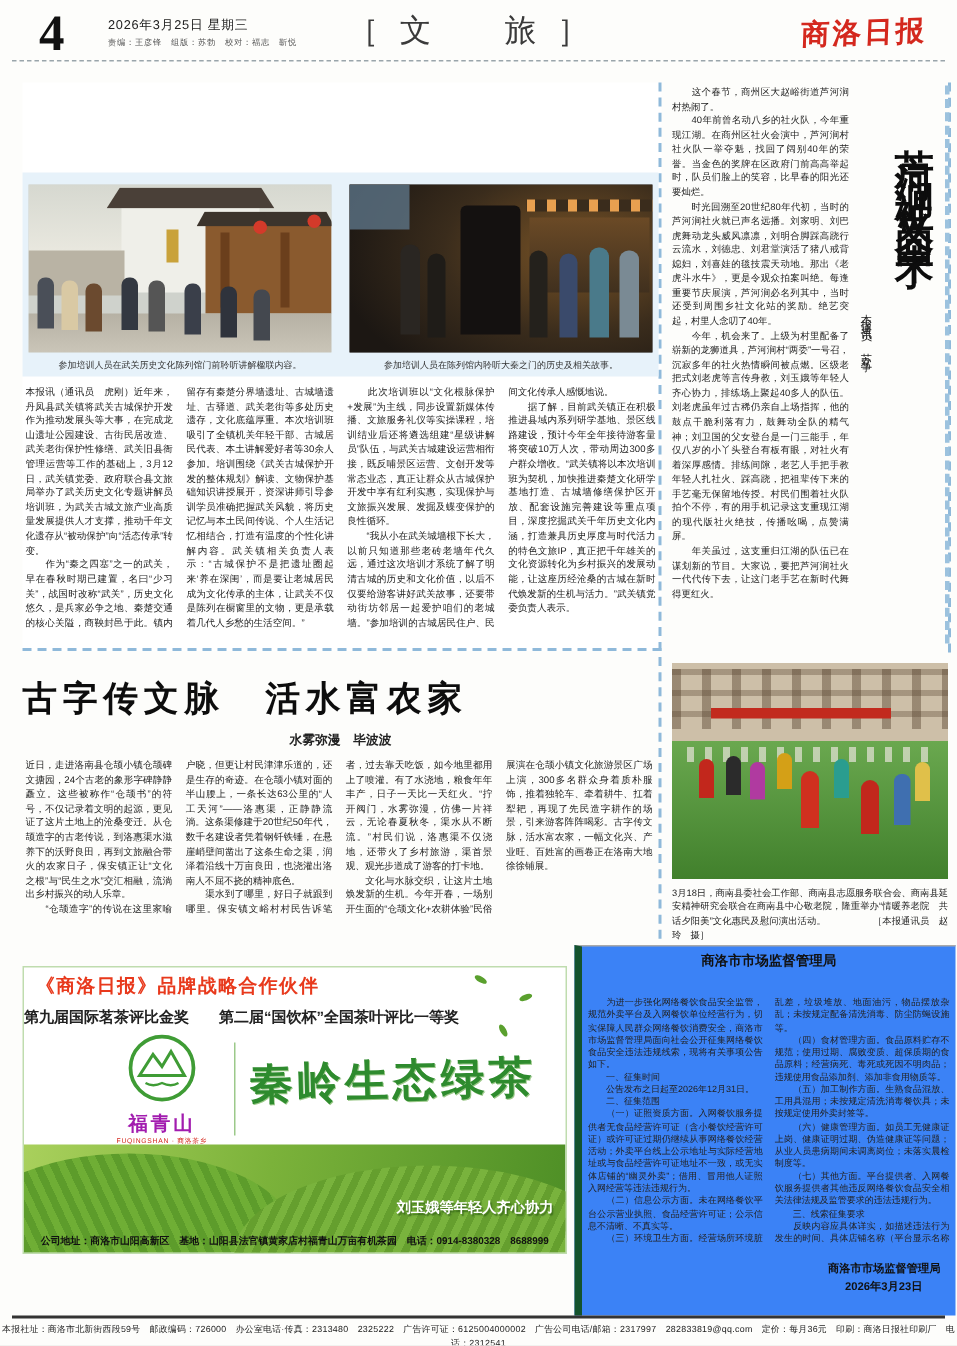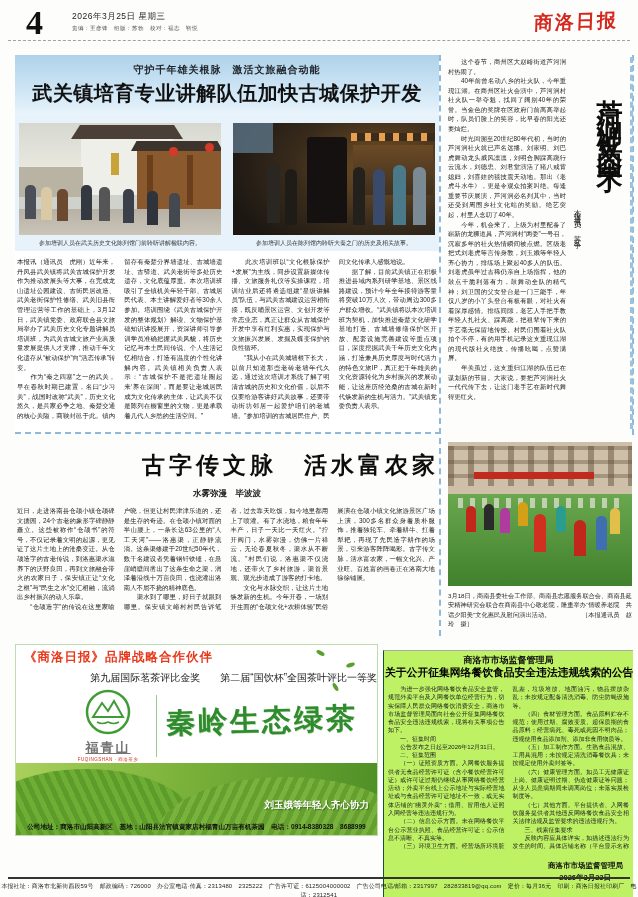--- a/index.html
+++ b/index.html
@@ -24,45 +24,45 @@
   .mbody{position:absolute;left:2px;top:202px;width:420px;height:168px;overflow:hidden;
          column-count:4;column-gap:9px;font-size:6.4px;line-height:1.5;text-align:justify;color:#222;white-space:pre-line;}
   
   .right-art{left:448px;top:55px;width:184px;height:380px;border-right:2px dashed #8fb9da;}
   .rbody{position:absolute;left:0;top:2px;width:118px;height:374px;overflow:hidden;
          font-size:6.3px;line-height:1.52;text-align:justify;color:#222;white-space:pre-line;}
   .rbyline{position:absolute;right:50px;top:148px;writing-mode:vertical-rl;font-size:7.5px;letter-spacing:3px;color:#222;}
   .rtitle{position:absolute;right:4px;top:24px;writing-mode:vertical-rl;font-size:26px;font-weight:900;letter-spacing:9px;color:#0d0d0d;}
   
   .mid-art{left:15px;top:438px;width:424px;height:198px;border-right:2px dashed #8fb9da;}
-  .midtitle{position:absolute;left:0;top:12px;width:424px;text-align:right;font-size:23px;font-weight:900;letter-spacing:4px;color:#0d0d0d;}
+  .midtitle{position:absolute;left:0;top:12px;width:424px;text-align:left;font-size:23px;font-weight:900;letter-spacing:4px;color:#0d0d0d;}
   .midby{position:absolute;left:0;top:50px;width:424px;text-align:center;font-size:8.5px;font-weight:bold;color:#222;}
   .midbody{position:absolute;left:2px;top:68px;width:418px;height:126px;overflow:hidden;
            column-count:4;column-gap:9px;font-size:6.4px;line-height:1.5;text-align:justify;color:#222;white-space:pre-line;}
   
   .pnews{left:448px;top:442px;width:184px;height:194px;}
   .pnfig{position:absolute;left:0;top:0;width:184px;height:144px;overflow:hidden;background:#9db77f;}
   .pncap{position:absolute;left:0;top:149px;width:184px;font-size:6.2px;line-height:1.5;text-align:justify;color:#222;}
   
   .ad{left:15px;top:644px;width:361px;height:190px;border:1px solid #bfdcae;background:#fff;overflow:hidden;}
   .adhead{position:absolute;left:8px;top:4px;font-size:12.5px;font-weight:900;color:#e8391c;letter-spacing:1px;}
-  .adawards{position:absolute;left:0;top:26px;width:361px;text-align:right;font-size:10px;font-weight:normal;color:#222;}
+  .adawards{position:absolute;left:0;top:26px;width:361px;text-align:left;font-size:10px;font-weight:bold;color:#222;}
   .adlogo{position:absolute;left:52px;top:44px;width:80px;text-align:center;}
-  .adlogoname{font-size:13px;font-weight:900;color:#737373;letter-spacing:2px;text-decoration:underline;}
+  .adlogoname{font-size:13px;font-weight:900;color:#a21caf;letter-spacing:2px;}
   .adlogosub{font-size:4.5px;color:#d4281e;letter-spacing:.5px;}
   .addiv{position:absolute;left:140px;top:50px;height:62px;border-left:1px solid #9cc98a;}
   .adslogan{position:absolute;left:150px;top:56px;width:206px;font-size:29px;font-weight:900;color:#2e8b2e;letter-spacing:3px;transform:rotate(-1.5deg);text-shadow:.6px .6px 0 #9cc98a;}
   .adhills{position:absolute;left:0;top:118px;width:361px;height:58px;
      background:linear-gradient(100deg,#a9d05c,#7bb23a 45%,#4e8f26 100%);}
   .hill{position:absolute;border-radius:50%;background:repeating-linear-gradient(65deg,#6fae35 0 5px,#5d9c2b 5px 10px);}
   .adcompany{position:absolute;right:8px;top:154px;font-size:9.5px;font-weight:900;color:#fff;text-shadow:1px 1px 1px #3a6b1a;}
   .adcontact{position:absolute;left:0;top:178px;width:361px;text-align:center;font-size:6.6px;font-weight:bold;color:#111;}
   .leaf{position:absolute;width:9px;height:4px;border-radius:50%;background:#5aa02e;}
   
-  .notice{left:383px;top:650px;width:249px;height:246px;border-left:1px solid #14532d;border-top:1px solid #aaa;background:#bef264;}
+  .notice{left:383px;top:630px;width:249px;height:246px;border-left:5px solid #14532d;border-top:1px solid #aaa;background:#3b82f6;}
   .norg{position:absolute;left:0;top:3px;width:249px;text-align:center;font-size:9px;font-weight:bold;color:#111;}
   .ntitle{position:absolute;left:1px;top:15px;width:247px;text-align:center;font-size:10.8px;font-weight:900;color:#000;white-space:nowrap;}
   .nbody{position:absolute;left:4px;top:34px;width:241px;height:172px;overflow:hidden;
          column-count:2;column-gap:8px;font-size:6px;line-height:1.38;text-align:justify;color:#222;white-space:pre-line;}
   .nsig{position:absolute;right:10px;top:210px;font-size:7.5px;font-weight:bold;color:#111;}
   .ndate{position:absolute;right:22px;top:222px;font-size:7.5px;font-weight:bold;color:#111;}
   
   .stmt{left:15px;top:845px;width:362px;height:30px;border-top:1px solid #999;}
   .stitle{position:absolute;left:8px;top:7px;font-size:15px;font-weight:900;letter-spacing:10px;color:#111;}
   .sitems{position:absolute;left:84px;top:2px;width:276px;font-size:5.2px;line-height:1.55;text-align:justify;color:#333;}
@@ -72,28 +72,25 @@
   .edge-dash{left:630px;top:57px;height:372px;border-left:3px dashed #9cc2de;width:0;}
 </style>
 </head>
 <body>
 
 <div class="page">
 
   <div class="abs pageno">4</div>
   <div class="abs hdate">2026年3月25日 星期三</div>
   <div class="abs hcred">责编：王彦锋　组版：苏勃　校对：福志　靳悦</div>
+  <div class="abs hsection">［文　旅］</div>
   <div class="abs masthead">商洛日报</div>
   <div class="abs hrule"></div>
 
   <div class="abs main-art">
-    <div class="headbox">
-      <div class="kicker">守护千年雄关根脉　激活文旅融合动能</div>
-      <div class="mtitle">武关镇培育专业讲解队伍加快古城保护开发</div>
-    </div>
     <div class="photorow">
       <div class="fig" style="left:4px;">
         <span class="abs" style="left:0;top:0;width:202px;height:45px;background:linear-gradient(#d6d8d0,#e9e8df);"></span>
         <span class="abs" style="left:62px;top:10px;width:92px;height:62px;background:#efefe9;"></span>
         <span class="abs" style="left:52px;top:2px;width:112px;height:14px;background:#4a4038;clip-path:polygon(0 100%,8% 0,92% 0,100% 100%);"></span>
         <span class="abs" style="left:118px;top:26px;width:84px;height:60px;background:#8a5a2e;"></span>
         <span class="abs" style="left:112px;top:18px;width:92px;height:10px;background:#3c342c;clip-path:polygon(0 100%,6% 0,94% 0,100% 100%);"></span>
         <span class="abs" style="left:128px;top:32px;width:6px;height:50px;background:#6b3f1c;"></span>
         <span class="abs" style="left:168px;top:32px;width:6px;height:50px;background:#6b3f1c;"></span>
         <span class="abs" style="left:150px;top:24px;width:9px;height:9px;border-radius:50%;background:#d43a2a;"></span>
@@ -193,21 +190,20 @@
     <div class="adhills">
       <span class="hill" style="left:-40px;top:6px;width:220px;height:110px;"></span>
       <span class="hill" style="left:140px;top:14px;width:260px;height:120px;background:repeating-linear-gradient(115deg,#79b33d 0 5px,#659f2e 5px 10px);"></span>
     </div>
     <div class="adcompany">刘玉娥等年轻人齐心协力</div>
     <div class="adcontact">公司地址：商洛市山阳高新区　基地：山阳县法官镇黄家店村福青山万亩有机茶园　电话：0914-8380328　8688999</div>
   </div>
 
   <div class="abs notice">
     <div class="norg">商洛市市场监督管理局</div>
-    <div class="ntitle">关于公开征集网络餐饮食品安全违法违规线索的公告</div>
     <div class="nbody">　　为进一步强化网络餐饮食品安全监管，规范外卖平台及入网餐饮单位经营行为，切实保障人民群众网络餐饮消费安全，商洛市市场监督管理局面向社会公开征集网络餐饮食品安全违法违规线索，现将有关事项公告如下。
 　　一、征集时间
 　　公告发布之日起至2026年12月31日。
 　　二、征集范围
 　　（一）证照资质方面。入网餐饮服务提供者无食品经营许可证（含小餐饮经营许可证）或许可证过期仍继续从事网络餐饮经营活动；外卖平台线上公示地址与实际经营地址或与食品经营许可证地址不一致，或无实体店铺的“幽灵外卖”；借用、冒用他人证照入网经营等违法违规行为。
 　　（二）信息公示方面。未在网络餐饮平台公示营业执照、食品经营许可证；公示信息不清晰、不真实等。
 　　（三）环境卫生方面。经营场所环境脏乱差，垃圾堆放、地面油污，物品摆放杂乱；未按规定配备清洗消毒、防尘防蝇设施等。
 　　（四）食材管理方面。食品原料贮存不规范；使用过期、腐败变质、超保质期的食品原料；经营病死、毒死或死因不明肉品；违规使用食品添加剂、添加非食用物质等。
 　　（五）加工制作方面。生熟食品混放、工用具混用；未按规定清洗消毒餐饮具；未按规定使用外卖封签等。
 　　（六）健康管理方面。如员工无健康证上岗、健康证明过期、伪造健康证等问题；从业人员患病期间未调离岗位；未落实晨检制度等。

